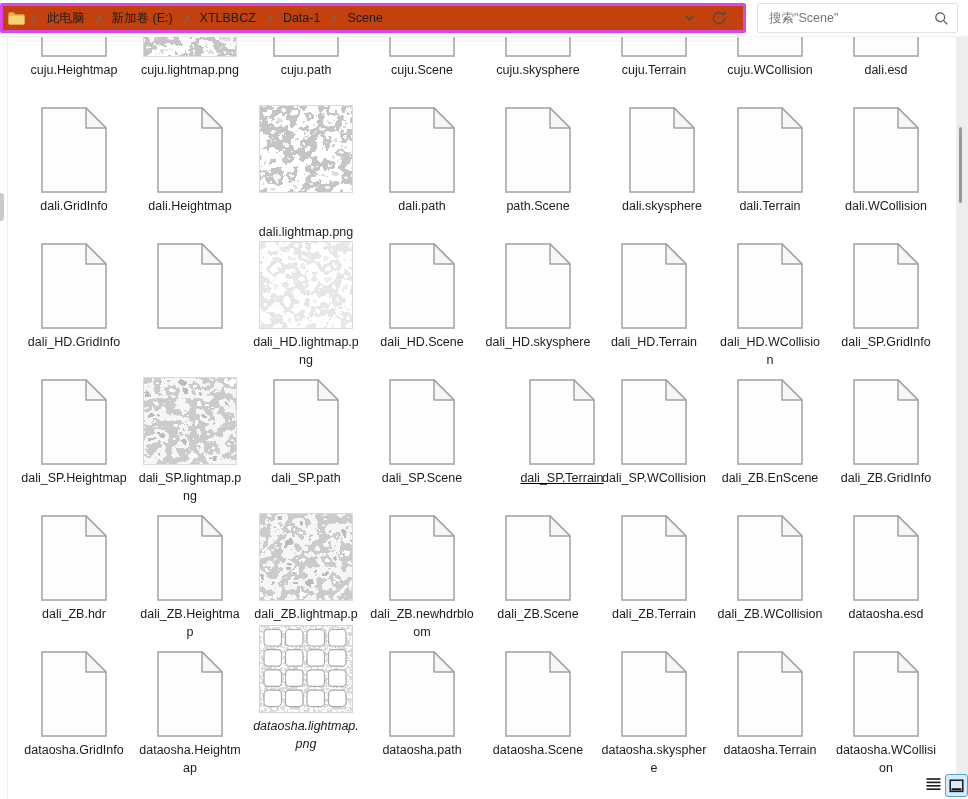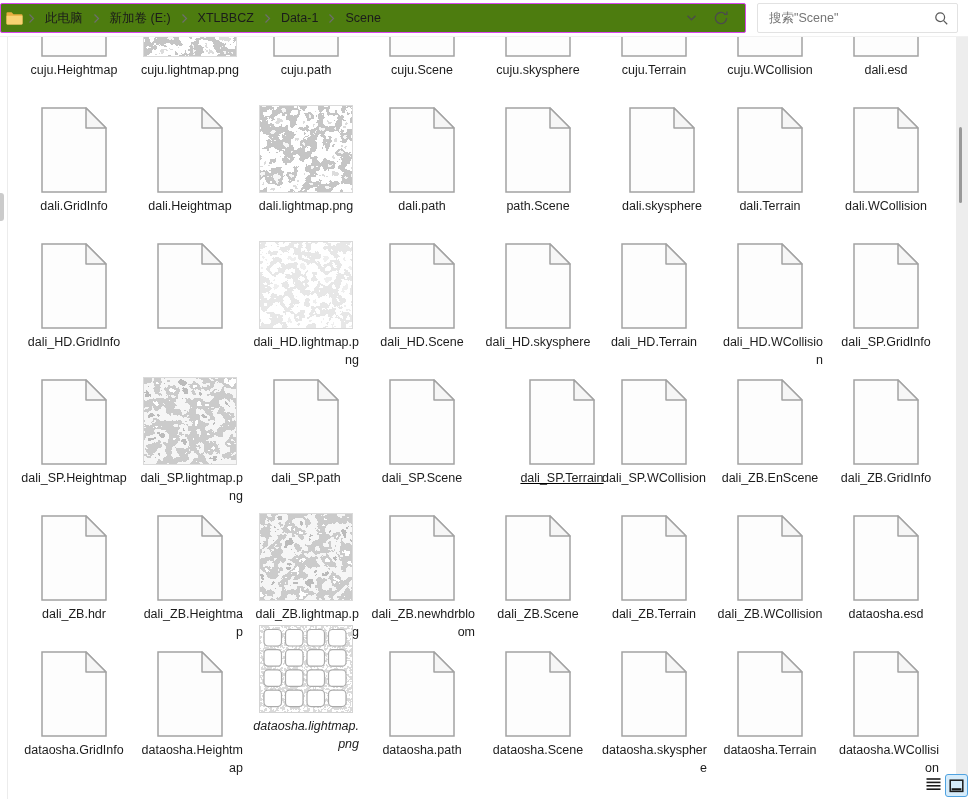--- a/index.html
+++ b/index.html
@@ -3,21 +3,21 @@
 <meta charset="utf-8">
 <style>
   * { margin:0; padding:0; box-sizing:border-box; }
   html,body { width:968px; height:799px; overflow:hidden; background:#fff;
     font-family:"Liberation Sans","DejaVu Sans",sans-serif; }
 
   
   .topbar { position:absolute; left:0; top:0; width:968px; height:37px; background:#fff;
     border-bottom:1px solid #f1f1f1; }
   .addressbar { position:absolute; left:0; top:3px; width:746px; height:30px;
-    border:1px solid #d946ef; border-radius:2px; background:#4d7c0f;
+    border:3px solid #d946ef; border-radius:2px; background:#c2410c;
     display:flex; align-items:center; padding:0 12px 0 5px; }
   .crumb-folder { display:flex; align-items:center; margin-right:4px; }
   .crumb-item { font-size:12.5px; color:#1b1b1b; padding:4px 9px; border-radius:3px; cursor:default; white-space:nowrap; }
   .crumb-sep { display:flex; align-items:center; padding:0 1px; }
   .addr-spacer { flex:1; }
   .addr-btn { display:flex; align-items:center; justify-content:center; width:24px; height:24px; border-radius:3px; }
   .searchbox { position:absolute; left:757px; top:3px; width:201px; height:30px;
     border:1px solid #e2e2e2; border-radius:2px; background:#fff;
     display:flex; align-items:center; padding:0 8px 0 2px; }
   .searchbox input { flex:1; border:none; outline:none; font-size:12.5px; color:#1b1b1b;
@@ -27,21 +27,21 @@
   
   .left-divider { position:absolute; left:7px; top:37px; bottom:0; width:1px; background:#ececec; }
   .left-handle { position:absolute; left:0; top:193px; width:4px; height:28px; background:#cbcbcb;
     border-radius:0 3px 3px 0; }
 
   
   .file-grid { position:absolute; left:16px; top:37px; width:928px; bottom:0; overflow:hidden; }
   .file-cell { position:absolute; width:116px; display:flex; flex-direction:column; align-items:center; cursor:default; }
   .icon-wrap { height:88px; width:116px; display:flex; align-items:flex-end; justify-content:center; }
   .file-label { margin-top:5px; max-width:106px; font-size:12.5px; line-height:17.5px; color:#1c1c1c;
-    text-align:right; word-break:break-all; overflow-wrap:anywhere; }
+    text-align:center; word-break:break-all; overflow-wrap:anywhere; }
 
   
   .scroll-track { position:absolute; right:0; top:37px; width:12px; height:744px; background:#ededed; }
   .scroll-thumb { position:absolute; right:6px; top:90px; width:3px; height:76px; background:#999; border-radius:2px; }
 
   
   .view-details-btn { position:absolute; right:25px; bottom:5px; width:20px; height:20px;
     display:flex; align-items:center; justify-content:center; background:#fff; }
   .view-thumb-btn { position:absolute; right:0; bottom:2px; width:23px; height:23px;
     display:flex; align-items:center; justify-content:center;
@@ -210,21 +210,21 @@
     </div>
     <div class="file-cell" style="left: 116px; top: 68px;">
       <div class="icon-wrap">
         <svg width="66" height="86" viewBox="0 0 66 86">
           <path d="M1 1 H45 L65 21 V85 H1 Z" fill="#fdfdfd" stroke="#a3a3a3" stroke-width="1.5"></path>
           <path d="M45 1 V21 H65 Z" fill="#f6f6f6" stroke="#a3a3a3" stroke-width="1.5" stroke-linejoin="round"></path>
         </svg>
       </div>
       <div class="file-label">dali.Heightmap</div>
     </div>
-    <div class="file-cell" style="left: 232px; top: 68px;">
+    <div class="file-cell" style="left: 232px; top: 68px; gap: 26px;">
       <div class="icon-wrap">
         <svg width="94" height="88" viewBox="0 0 94 88">
           <defs>
             <filter id="lm10" x="0" y="0" width="100%" height="100%">
               <feTurbulence type="fractalNoise" baseFrequency="0.085 0.095" numOctaves="4" seed="73" stitchTiles="stitch"></feTurbulence>
               <feColorMatrix type="saturate" values="0"></feColorMatrix>
               <feComponentTransfer>
                 <feFuncR type="discrete" tableValues="1 .72 1 .56 .92 1"></feFuncR>
                 <feFuncG type="discrete" tableValues="1 .72 1 .56 .92 1"></feFuncG>
                 <feFuncB type="discrete" tableValues="1 .72 1 .56 .92 1"></feFuncB>

